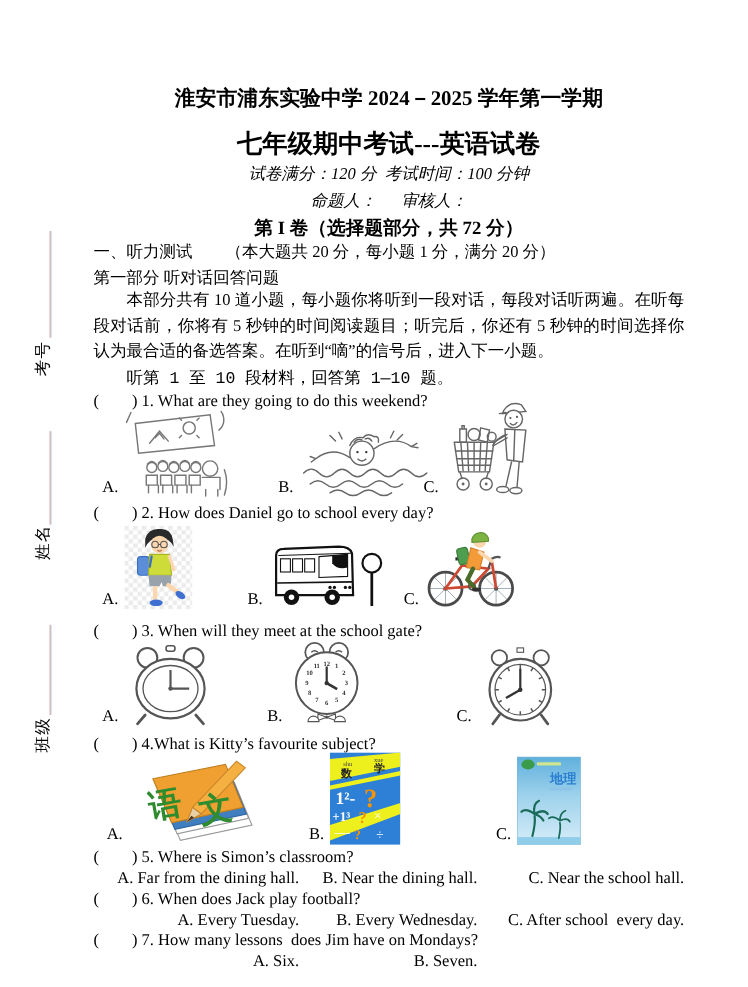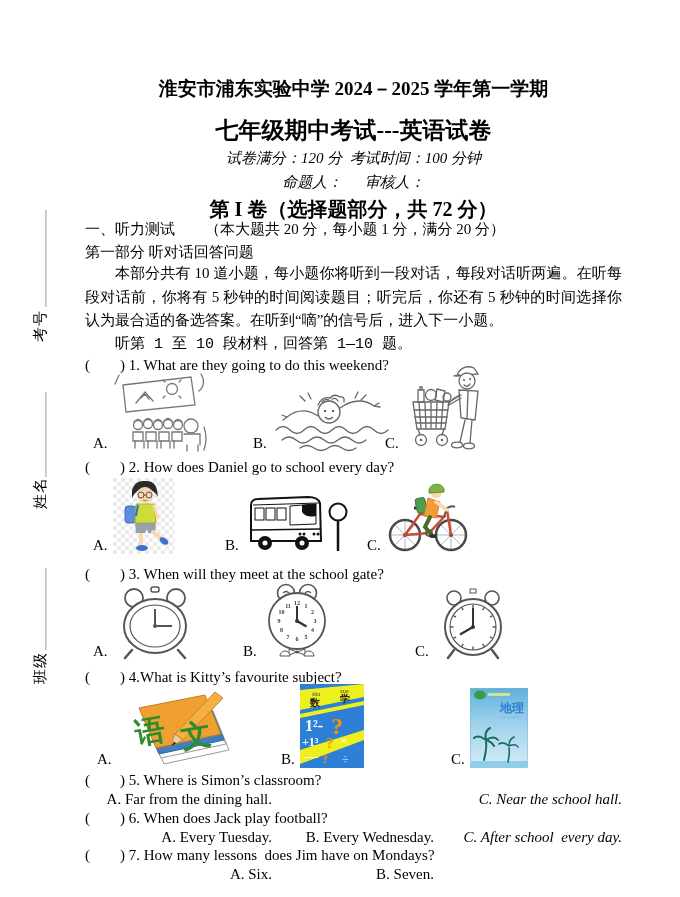--- a/index.html
+++ b/index.html
@@ -10,30 +10,30 @@
          background:linear-gradient(to right,#dcb6b6 0%,#dcb6b6 45%,#bedfe7 55%,#bedfe7 100%);}
   .mlabel{position:absolute;left:22px;width:36px;height:36px;line-height:36px;text-align:center;
           font-size:15px;transform:rotate(-90deg);letter-spacing:1px;}
   
   .content{position:absolute;left:85px;top:0;width:537px;font-size:15px;}
   .content>div{position:absolute;left:0;width:537px;}
   .c{text-align:center;}
   .t1{font-size:19px;font-weight:bold;white-space:pre;}
   .t2{font-size:23px;font-weight:bold;white-space:pre;}
   .info{white-space:pre-wrap;font-size:15px;font-style:italic;}
-  .phdr{font-weight:bold;font-size:20px;white-space:pre-wrap;}
+  .phdr{font-weight:bold;font-size:17px;white-space:pre-wrap;}
   .line{white-space:pre-wrap;font-size:15px;}
   .para{line-height:23.5px;text-indent:2em;text-align:justify;white-space:pre-wrap;}
   .indent{padding-left:30px;box-sizing:border-box;font-family:Liberation Mono, monospace;}
   .qline{white-space:pre-wrap;font-size:15px;}
   .imgrow{position:absolute;left:0;width:537px;}
   .cell{position:absolute;bottom:0;display:flex;align-items:flex-end;}
   .optlab{font-size:15px;margin-right:5px;line-height:17px;}
   .optrow{display:flex;padding-left:8px;box-sizing:border-box;font-size:15px;white-space:pre-wrap;text-align:right;}
-  .optrow .o1{width:179px;} .optrow .o2{width:162px;} .optrow .o3{flex:1;font-style:italic;}
+  .optrow .o1{width:179px;} .optrow .o2{width:162px;} .optrow .o3{flex:1;}
   svg{display:block;}
   svg text{font-family:"Liberation Serif","DejaVu Serif",serif;}
 </style>
 </head>
 <body>
 
 <div class="page">
 
   <div class="mrule" style="top:210px;height:97px"></div>
   <div class="mrule" style="top:392px;height:85px"></div>
@@ -341,20 +341,21 @@
             <path d="M38 74 q2 -10 1 -14" stroke-width="1.6"></path>
             <path d="M39 58 q-6 -5 -10 -2 M39 58 q0 -7 5 -9 M39 58 q7 -3 9 1" stroke-width="1.6"></path>
           </g>
         </svg>
       </div>
     </div>
 
     <div class="qline" style="top:772px">(        ) 5. Where is Simon’s classroom?</div>
     <div class="optrow" style="top:791px">
       <span class="o1">A. Far from the dining hall.</span>
+      <span class="o2">B. Near the dining hall.</span>
       <span class="o3">C. Near the school hall.</span>
     </div>
 
     <div class="qline" style="top:810px">(        ) 6. When does Jack play football?</div>
     <div class="optrow" style="top:829px">
       <span class="o1">A. Every Tuesday.</span>
       <span class="o2">B. Every Wednesday.</span>
       <span class="o3">C. After school  every day.</span>
     </div>
 

